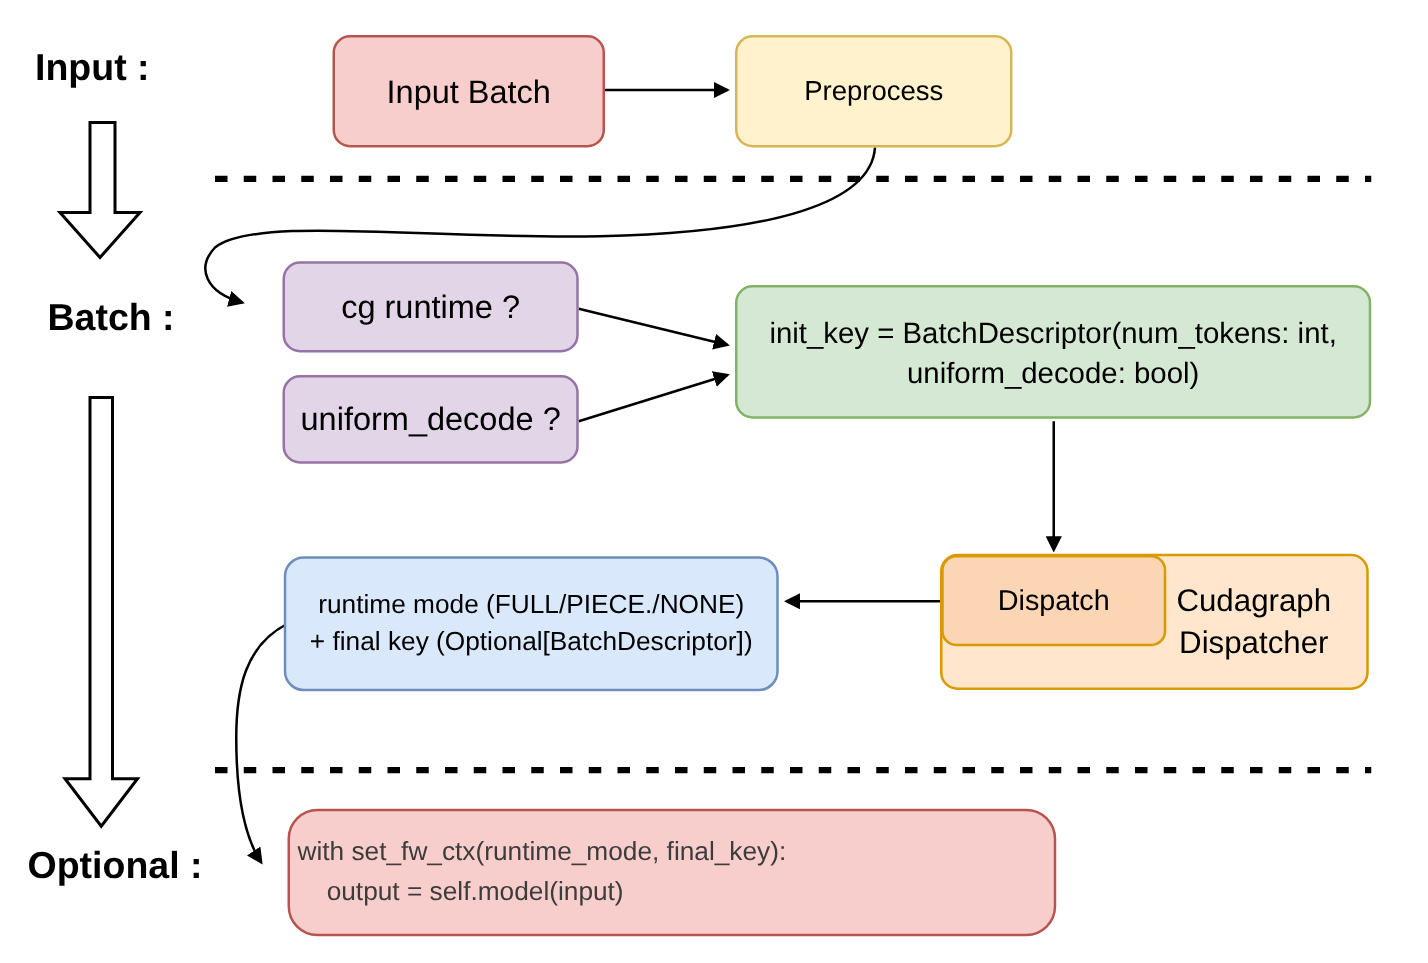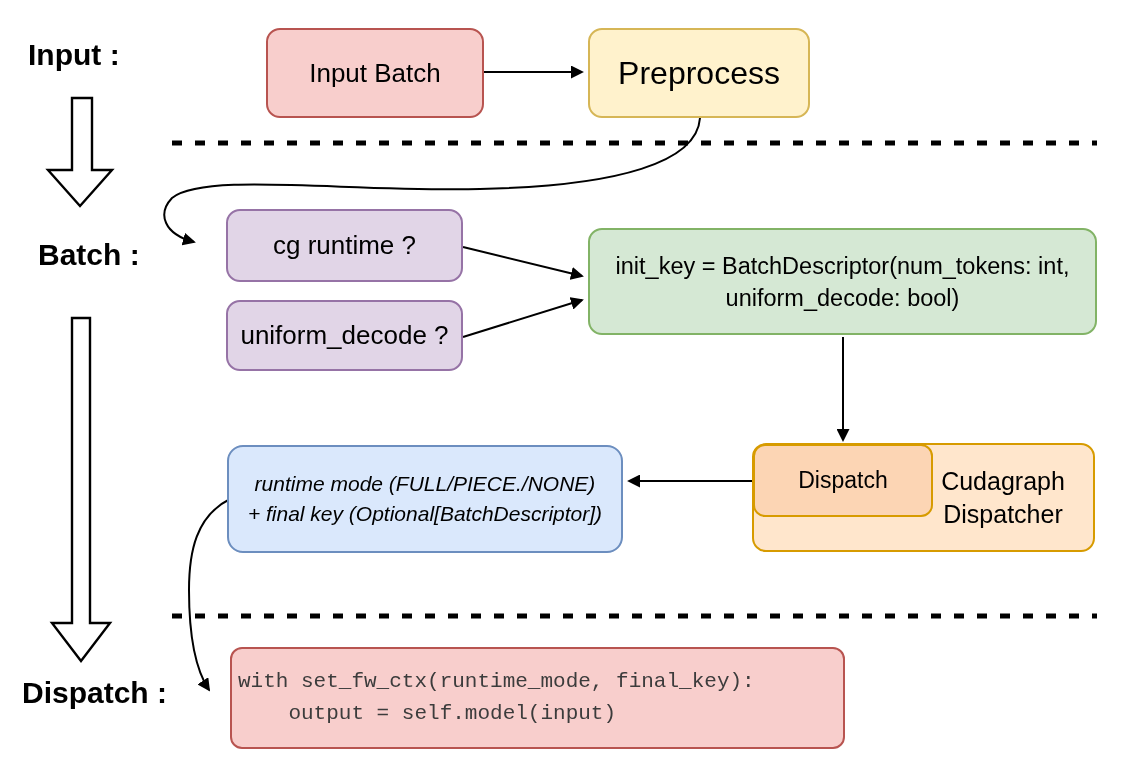--- a/index.html
+++ b/index.html
@@ -28,33 +28,33 @@
     border-radius:14px;
     display:flex;
     flex-direction:column;
     align-items:center;
     justify-content:center;
     text-align:center;
     box-sizing:border-box;
   }
   .box .line { white-space:nowrap; }
   #box-init-key .line { line-height:32px; }
-  #box-runtime  .line { line-height:30px;font-style:italic; }
+  #box-runtime  .line { line-height:30px; }
   #box-runtime { border-radius:16px; }
   .cuda-text {
     position:absolute; right:2px; top:0; bottom:0; width:176px;
     display:flex; flex-direction:column; justify-content:center; align-items:center;
   }
   .cuda-text .line { line-height:33px; }
   #box-code {
-    border-radius:12px;
+    border-radius:24px;
     align-items:flex-start;
     text-align:left;
     padding-left:6px;
-    font-family:Liberation Mono, monospace;
+    font-family:Liberation Sans, sans-serif;
     color:#3c3c3c;
   }
   #box-code .line { white-space:pre; line-height:32px; }
 </style>
 </head>
 <body>
 
 <div id="canvas">
 
   <svg id="connectors" width="1142" height="770" viewBox="0 0 1142 770">
@@ -74,27 +74,27 @@
     <path class="conn" d="M 700 118 C 697 162 620 186 480 189 C 345 192 205 172 172 198 C 157 214 164 234 194 242"></path>
     <path class="conn" d="M 463 247 L 582 276"></path>
     <path class="conn" d="M 463 337 L 582 300"></path>
     <path class="conn" d="M 843 337 L 843 440"></path>
     <path class="conn" d="M 752 481 L 629 481"></path>
     <path class="conn" d="M 230 499 C 196 516 189 552 189 590 C 189 642 197 672 209 690"></path>
   </svg>
 
   <div class="sec-label" style="left:28px; top:38px;">Input :</div>
   <div class="sec-label" style="left:38px; top:238px;">Batch :</div>
-  <div class="sec-label" style="left:22px; top:676px;">Dispatch :</div>
+  <div class="sec-label" style="left:22px; top:676px;">Optional :</div>
 
   <div class="box" id="box-input-batch" style="left:225px; top:28px; width:218px; height:90px; --bg:#f8cecc; --bd:#b85450; font-size:26px;margin-left:41px;">
     <span class="line">Input Batch</span>
   </div>
 
-  <div class="box" id="box-preprocess" style="left:588px; top:28px; width:222px; height:90px; --bg:#fff2cc; --bd:#d6b656; font-size:32px;text-align:center;">
+  <div class="box" id="box-preprocess" style="left:588px; top:28px; width:222px; height:90px; --bg:#fff2cc; --bd:#d6b656; font-size:22px;text-align:center;">
     <span class="line">Preprocess</span>
   </div>
 
   <div class="box" id="box-cg-padding" style="left:226px; top:209px; width:237px; height:73px; --bg:#e1d5e7; --bd:#9673a6; font-size:26px;">
     <span class="line">cg runtime ?</span>
   </div>
 
   <div class="box" id="box-init-key" style="left:588px; top:228px; width:509px; height:107px; --bg:#d5e8d4; --bd:#82b366; font-size:23.5px;">
     <span class="line">init_key = BatchDescriptor(num_tokens: int,</span>
     <span class="line">uniform_decode: bool)</span>

